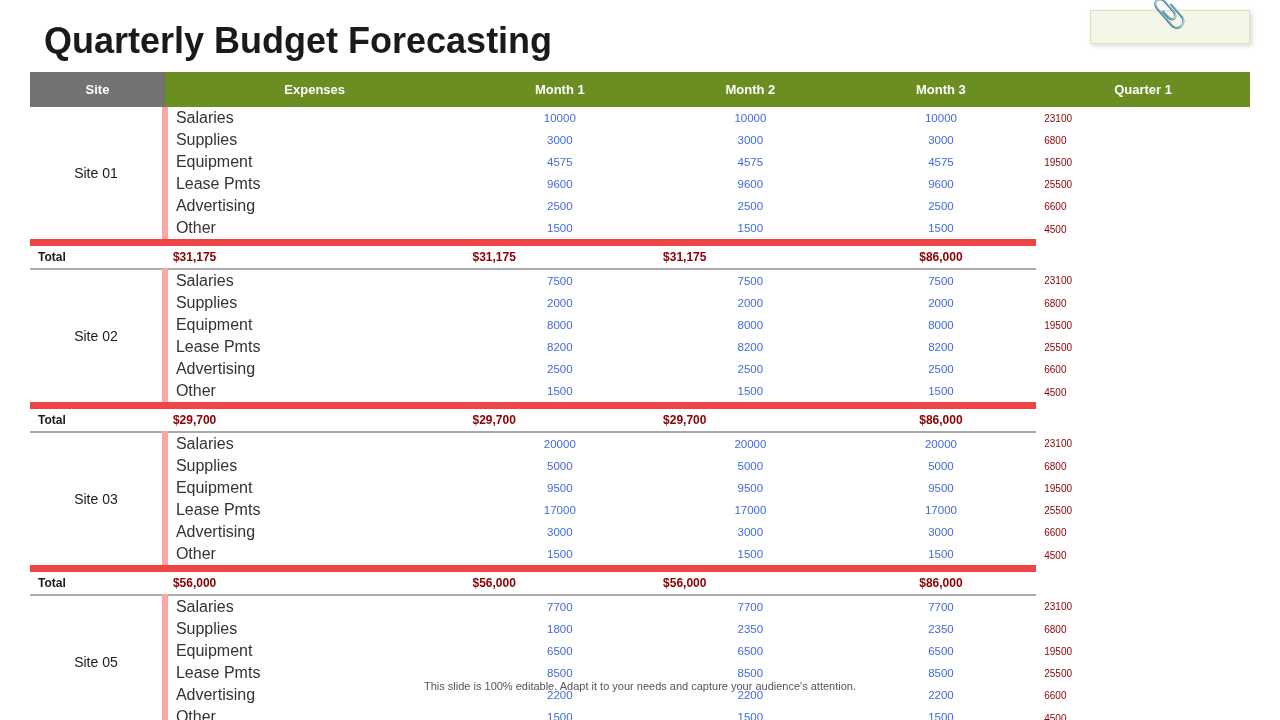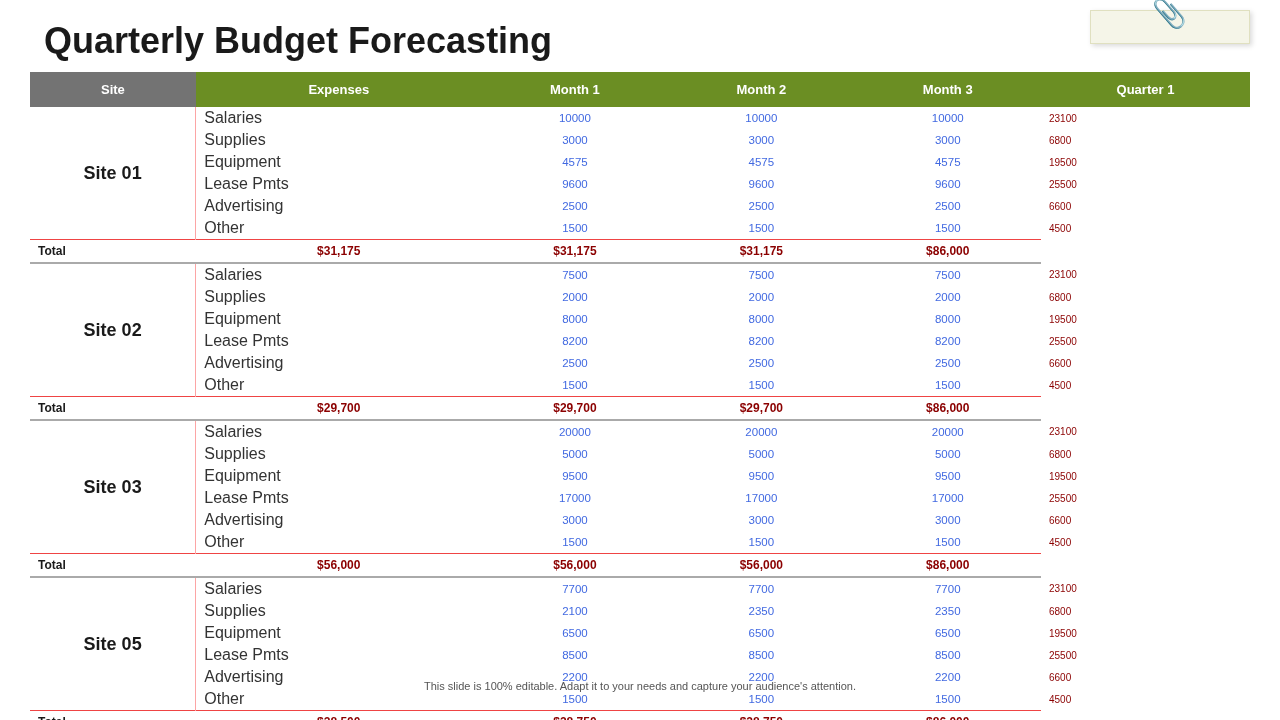--- a/index.html
+++ b/index.html
@@ -59,24 +59,24 @@
       padding: 10px 8px;
       text-align: center;
       font-size: 13px;
     }
     thead th.site-col {
       background: #737373;
       color: #ffffff;
     }
     .site-name-cell {
       text-align: center;
-      font-size: 18px;
-      font-weight: bold;
+      font-size: 14px;
+      font-weight: normal;
       color: #1a1a1a;
-      border-right: 1px solid #fca5a5;
+      border-right: 6px solid #fca5a5;
       vertical-align: middle;
     }
     .expense-cell {
       padding: 2px 8px;
       color: #333;
       font-size: 16px;
     }
     .value-cell {
       text-align: center;
       padding: 2px 8px;
@@ -86,27 +86,26 @@
     .quarter-cell {
       text-align: left;
       padding: 2px 8px;
       color: #8b0000;
       font-size: 10px;
     }
     .total-row td {
       font-weight: bold;
       font-size: 12px;
       padding: 4px 8px;
-      border-top: 1px solid #ef4444;
+      border-top: 7px solid #ef4444;
     }
     .total-expense {
       color: #1a1a1a;
     }
     .total-value {
-      text-align: center;
       color: #8b0000;
     }
     .total-quarter {
       text-align: center;
       color: #8b0000;
     }
     tbody tr td {
       border-bottom: none;
     }
     .section-border-bottom td {
@@ -299,21 +298,21 @@
         <tr>
           <td rowspan="6" class="site-name-cell">Site 05</td>
           <td class="expense-cell">Salaries</td>
           <td class="value-cell">7700</td>
           <td class="value-cell">7700</td>
           <td class="value-cell">7700</td>
           <td class="quarter-cell">23100</td>
         </tr>
         <tr>
           <td class="expense-cell">Supplies</td>
-          <td class="value-cell">2100</td>
+          <td class="value-cell">1800</td>
           <td class="value-cell">2350</td>
           <td class="value-cell">2350</td>
           <td class="quarter-cell">6800</td>
         </tr>
         <tr>
           <td class="expense-cell">Equipment</td>
           <td class="value-cell">6500</td>
           <td class="value-cell">6500</td>
           <td class="value-cell">6500</td>
           <td class="quarter-cell">19500</td>

